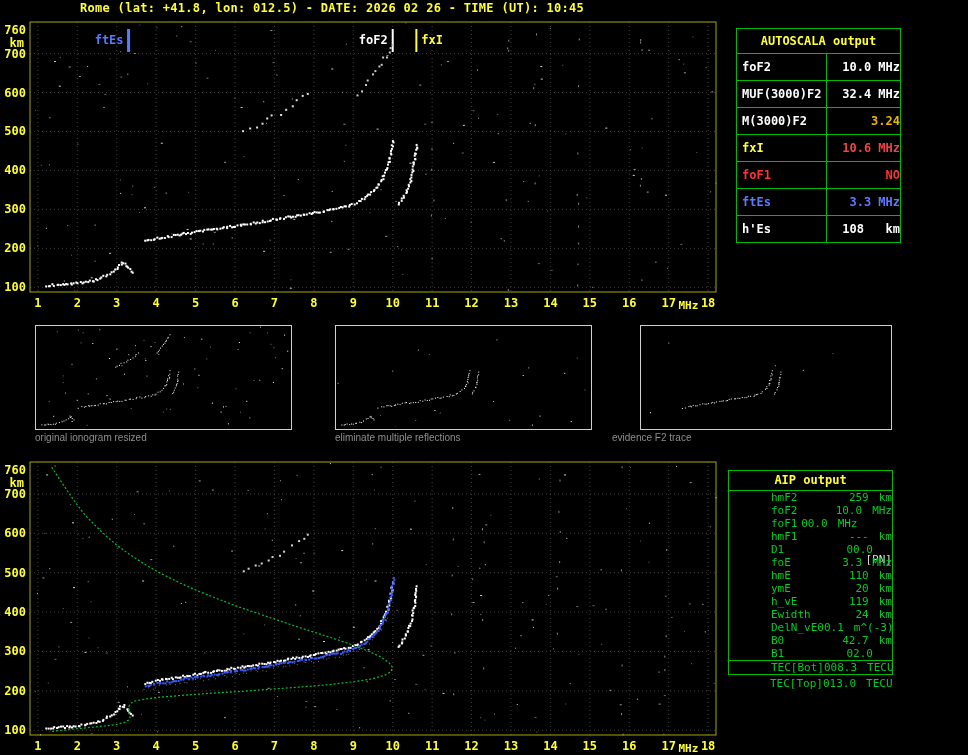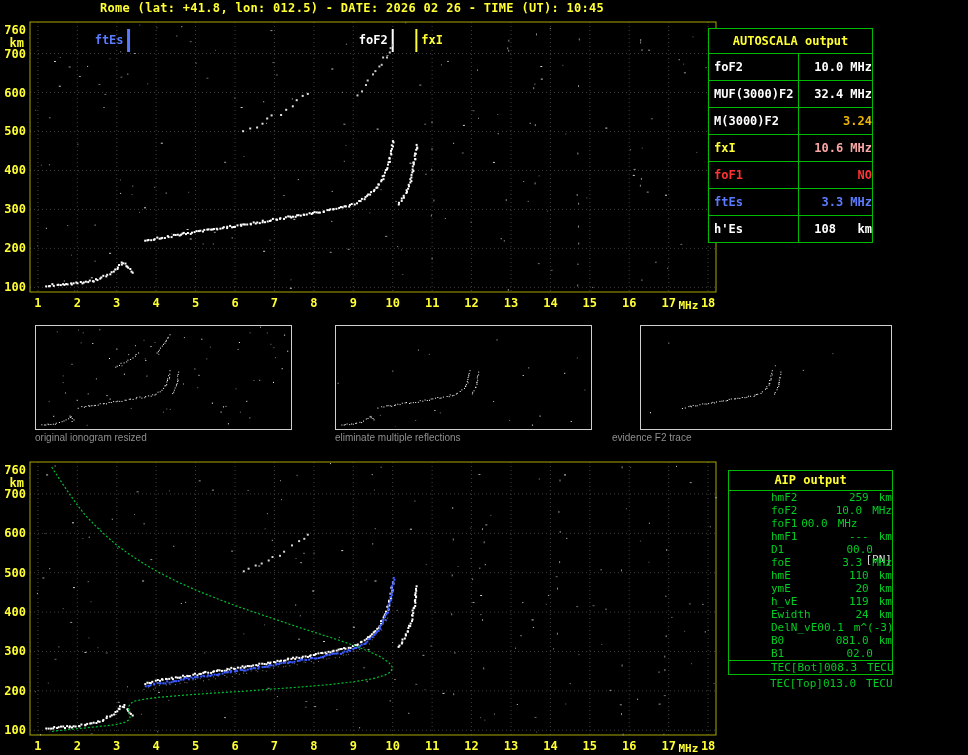--- a/index.html
+++ b/index.html
@@ -1,18 +1,18 @@
 <!DOCTYPE html>
 <html><head>
 <meta charset="utf-8">
 <style>
   html,body{margin:0;padding:0;background:#000;}
   .screen{position:relative;width:968px;height:755px;background:#000;overflow:hidden;
           font-family:"DejaVu Sans Mono", monospace;}
-  .hdr{position:absolute;left:100px;top:1px;color:#ffff33;font-size:12px;font-weight:bold;
+  .hdr{position:absolute;left:80px;top:1px;color:#ffff33;font-size:12px;font-weight:bold;
        letter-spacing:0.3px;white-space:pre;}
   .plot-svg{position:absolute;}
   
   .asbox{position:absolute;border:1px solid #00bb00;background:#000;}
   .as-title{height:24px;line-height:24px;text-align:center;color:#ffff33;font-weight:bold;font-size:12px;}
   .as-row{display:flex;height:26px;line-height:26px;border-top:1px solid #00bb00;font-size:12px;font-weight:bold;}
   .as-label{width:84px;padding-left:5px;border-right:1px solid #00bb00;white-space:pre;}
   .as-val{flex:1;text-align:right;white-space:pre;}
   
   .thumb{position:absolute;border:1px solid #cfcfcf;background:#000;}
@@ -523,38 +523,38 @@
       <rect x="640.9" y="161.9" width="1" height="2" fill="#8a8a8a"></rect>
       <rect x="639.9" y="168.7" width="1" height="2" fill="#8a8a8a"></rect>
       <rect x="641.5" y="33.1" width="1" height="2" fill="#8a8a8a"></rect>
       <rect x="640.1" y="25.5" width="1" height="2" fill="#8a8a8a"></rect>
       <rect x="533.2" y="71.2" width="1" height="2" fill="#8a8a8a"></rect>
       <rect x="534.8" y="108.1" width="1" height="2" fill="#8a8a8a"></rect>
       <rect x="536.0" y="17.4" width="1" height="2" fill="#8a8a8a"></rect>
       <rect x="534.6" y="166.4" width="1" height="2" fill="#8a8a8a"></rect>
     </svg>
 
-  <div class="asbox" style="left:708px;top:28px;width:163px">
+  <div class="asbox" style="left:736px;top:28px;width:163px">
     <div class="as-title">AUTOSCALA output</div>
     <div id="as-rows">
         <div class="as-row">
           <span class="as-label" style="color: rgb(255, 255, 255);">foF2</span>
           <span class="as-val" style="color: rgb(255, 255, 255);">10.0 MHz</span>
         </div>
         <div class="as-row">
           <span class="as-label" style="color: rgb(255, 255, 255);">MUF(3000)F2</span>
           <span class="as-val" style="color: rgb(255, 255, 255);">32.4 MHz</span>
         </div>
         <div class="as-row">
           <span class="as-label" style="color: rgb(255, 255, 255);">M(3000)F2</span>
           <span class="as-val" style="color: #eab308;">3.24</span>
         </div>
         <div class="as-row">
           <span class="as-label" style="color: rgb(255, 255, 51);">fxI</span>
-          <span class="as-val" style="color: #fca5a5;">10.6 MHz</span>
+          <span class="as-val" style="color: #ef4444;">10.6 MHz</span>
         </div>
         <div class="as-row">
           <span class="as-label" style="color: rgb(255, 51, 51);">foF1</span>
           <span class="as-val" style="color: rgb(255, 51, 51);">NO</span>
         </div>
         <div class="as-row">
           <span class="as-label" style="color: rgb(91, 123, 255);">ftEs</span>
           <span class="as-val" style="color: rgb(91, 123, 255);"> 3.3 MHz</span>
         </div>
         <div class="as-row">
@@ -1653,21 +1653,21 @@
         <div class="aip-row"><span class="aip-name">foF2</span><span class="aip-val">10.0</span><span class="aip-unit">MHz</span></div>
         <div class="aip-row"><span class="aip-name">foF1</span><span class="aip-val">00.0</span><span class="aip-unit">MHz</span><span class="aip-extra">[PN]</span></div>
         <div class="aip-row"><span class="aip-name">hmF1</span><span class="aip-val">---</span><span class="aip-unit">km</span></div>
         <div class="aip-row"><span class="aip-name">D1</span><span class="aip-val">00.0</span><span class="aip-unit"></span></div>
         <div class="aip-row"><span class="aip-name">foE</span><span class="aip-val">3.3</span><span class="aip-unit">MHz</span></div>
         <div class="aip-row"><span class="aip-name">hmE</span><span class="aip-val">110</span><span class="aip-unit">km</span></div>
         <div class="aip-row"><span class="aip-name">ymE</span><span class="aip-val">20</span><span class="aip-unit">km</span></div>
         <div class="aip-row"><span class="aip-name">h_vE</span><span class="aip-val">119</span><span class="aip-unit">km</span></div>
         <div class="aip-row"><span class="aip-name">Ewidth</span><span class="aip-val">24</span><span class="aip-unit">km</span></div>
         <div class="aip-row"><span class="aip-name">DelN_vE</span><span class="aip-val">00.1</span><span class="aip-unit">m^(-3)</span></div>
-        <div class="aip-row"><span class="aip-name">B0</span><span class="aip-val">081.0</span><span class="aip-unit">km</span></div>
+        <div class="aip-row"><span class="aip-name">B0</span><span class="aip-val">42.7</span><span class="aip-unit">km</span></div>
         <div class="aip-row"><span class="aip-name">B1</span><span class="aip-val">02.0</span><span class="aip-unit"></span></div>
         <div class="aip-row sep"><span class="aip-name">TEC[Bot]</span><span class="aip-val">008.3</span><span class="aip-unit">TECU</span></div>
       </div>
   </div>
   <div id="aip-extra" class="aip-outside" style="left:728px;top:677px;width:163px">
       <div class="aip-row"><span class="aip-name">TEC[Top]</span><span class="aip-val">013.0</span><span class="aip-unit">TECU</span></div>
     </div>
 
 </div>
 

